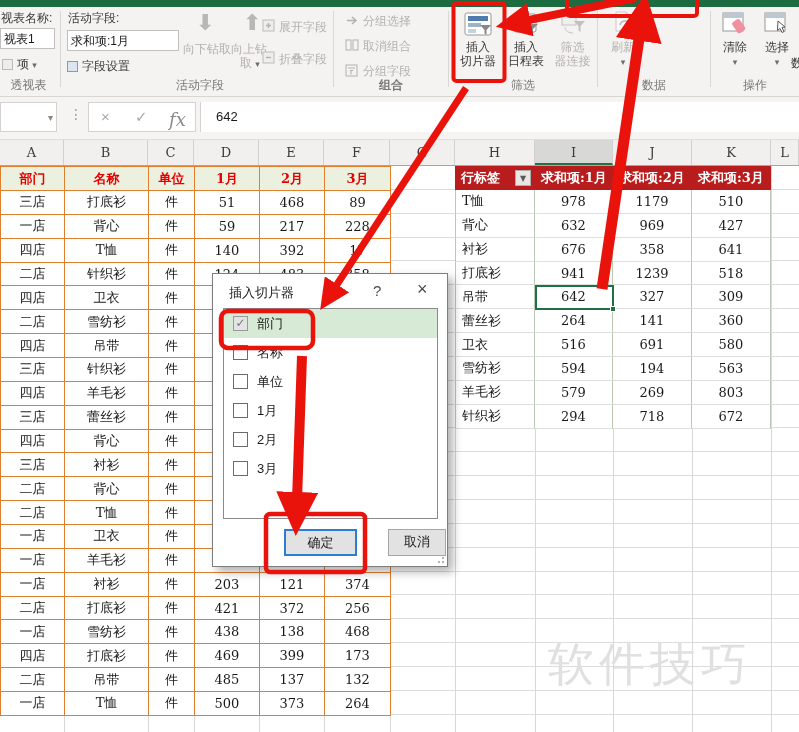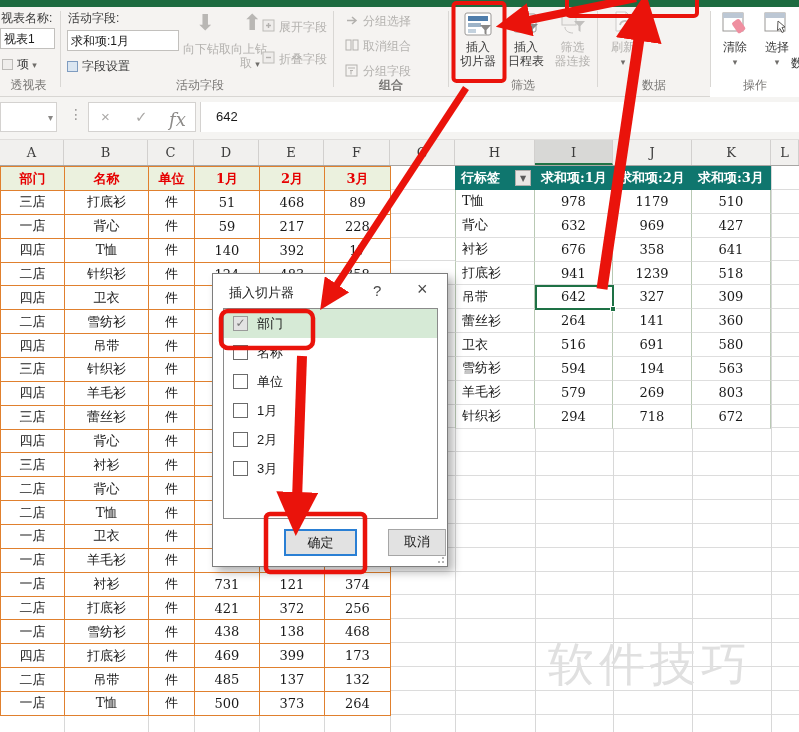--- a/index.html
+++ b/index.html
@@ -4,21 +4,21 @@
 <style>
   html,body{margin:0;padding:0;width:799px;height:732px;overflow:hidden;background:#fff;
     font-family:"Liberation Sans","DejaVu Sans",sans-serif;position:relative;}
   *{box-sizing:border-box;}
   .abs{position:absolute;}
 
   
   #titlebar{left:0;top:0;width:799px;height:7px;background:#1d6b40;}
 
   
-  #ribbon{left:0;top:7px;width:710px;height:90px;background:#f5f3f1;border-bottom:1px solid #d8d6d3;font-size:12px;color:#3b3b3b;}
+  #ribbon{left:0;top:7px;width:799px;height:90px;background:#f5f3f1;border-bottom:1px solid #d8d6d3;font-size:12px;color:#3b3b3b;}
   .rdiv{position:absolute;top:4px;height:76px;width:1px;background:#d9d7d4;}
   .glabel{position:absolute;top:70px;height:14px;font-size:12px;color:#7a7876;text-align:center;}
   .rtxt{position:absolute;white-space:nowrap;}
   .gray{color:#b3b1ae;}
   .rinput{position:absolute;background:#fff;border:1px solid #c2c0bd;font-size:12px;padding:2px 3px;color:#1a1a1a;white-space:nowrap;overflow:hidden;}
   .bigbtn{position:absolute;top:1px;height:66px;text-align:center;cursor:default;}
   .bigbtn .lines{position:absolute;left:0;right:0;top:32px;line-height:14px;font-size:12px;}
   .iconwrap{position:absolute;left:0;right:0;top:2px;height:28px;display:flex;align-items:center;justify-content:center;}
   .ddg{color:#6f6d6a;font-size:9px;}
   .bigarrow{font-size:22px;color:#b9b7b4;font-weight:bold;}
@@ -50,21 +50,21 @@
   .lt-row{display:grid;grid-template-columns:64px 84px 46px 65px 65px 66px;}
   .lt-row>div{border-right:1px solid #e0802e;border-bottom:1px solid #e0802e;display:flex;align-items:center;justify-content:center;
     font-family:"DejaVu Serif","Liberation Serif",serif;font-size:13px;color:#1a1a1a;overflow:hidden;}
   .lt-head>div{background:#ebf1de;color:#e60000;font-weight:bold;}
 
   
   #ptable{left:455px;top:166px;width:316px;background:#fff;}
   .pt-row{display:grid;grid-template-columns:80px 78px 79px 79px;}
   .pt-row>div{font-family:"DejaVu Serif","Liberation Serif",serif;font-size:13px;display:flex;align-items:center;overflow:hidden;}
   .pt-head{height:24px;}
-  .pt-head>div{background:#0f766e;color:#fff;font-weight:bold;padding-left:6px;position:relative;}
+  .pt-head>div{background:#b91c1c;color:#fff;font-weight:bold;padding-left:6px;position:relative;}
   .pt-data>div{border-bottom:1px solid #dedede;border-right:1px solid #b9c9b4;color:#1a1a1a;}
   .pt-data>div:first-child{border-left:1px solid #b9c9b4;padding-left:6px;}
   .pt-data>div.num{justify-content:center;}
   .pt-total>div{font-weight:bold;border-top:3px double #cf6a1e;}
   .pt-total>div.num{justify-content:center;}
   #rl-dd{position:absolute;right:4px;top:4px;width:16px;height:16px;background:#e9e7e5;border:1px solid #b0aeac;
     color:#5a5a5a;font-size:8px;display:flex;align-items:center;justify-content:center;}
 
   
   #selcell{left:535px;top:285px;width:79px;height:25px;border:2px solid #1e7145;z-index:4;}
@@ -400,21 +400,21 @@
       <div>羊毛衫</div>
       <div>件</div>
       <div></div>
       <div></div>
       <div></div>
     </div>
     <div class="lt-row" style="height: 23.86px;">
       <div>一店</div>
       <div>衬衫</div>
       <div>件</div>
-      <div>731</div>
+      <div>203</div>
       <div>121</div>
       <div>374</div>
     </div>
     <div class="lt-row" style="height: 23.86px;">
       <div>二店</div>
       <div>打底衫</div>
       <div>件</div>
       <div>421</div>
       <div>372</div>
       <div>256</div>

